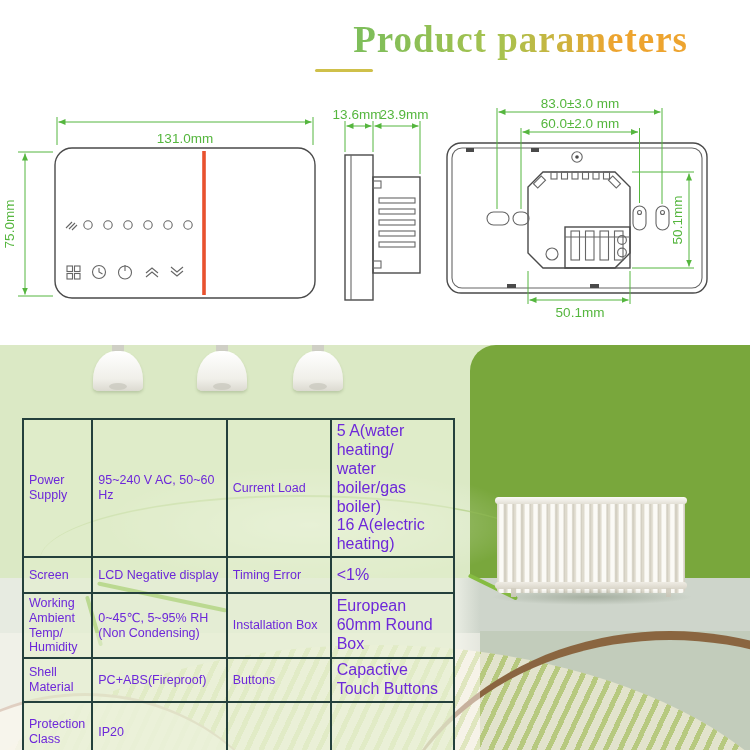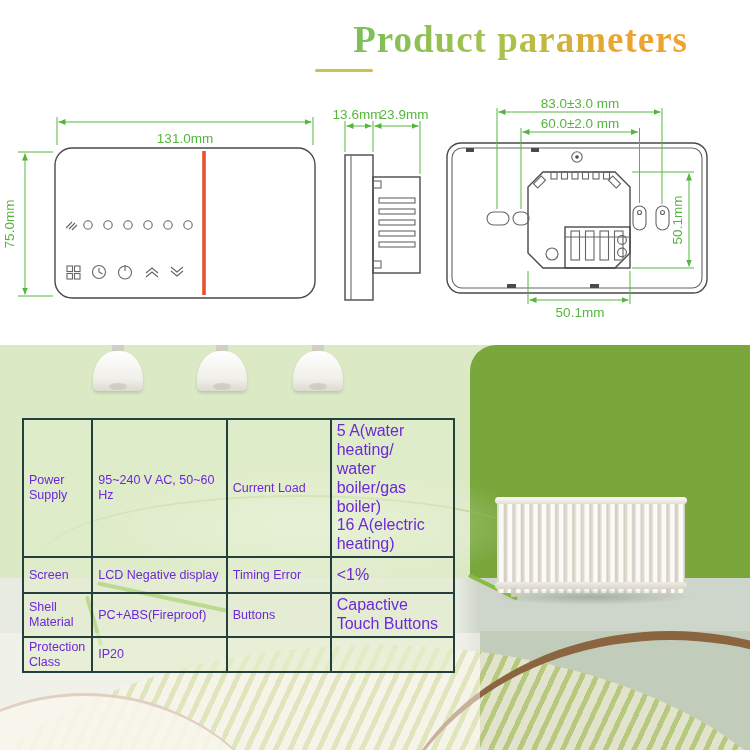--- a/index.html
+++ b/index.html
@@ -299,20 +299,27 @@
 water boiler/gas boiler)
 16 A(electric heating)</td>
           </tr>
           <tr>
             <td class="c1">Screen</td>
             <td class="c2">LCD Negative display</td>
             <td class="c3">Timing Error</td>
             <td class="c4">&lt;1%</td>
           </tr>
           <tr>
+            <td class="c1">Working Ambient Temp/ Humidity</td>
+            <td class="c2">0~45℃,  5~95% RH
+(Non Condensing)</td>
+            <td class="c3">Installation Box</td>
+            <td class="c4">European 60mm Round Box</td>
+          </tr>
+          <tr>
             <td class="c1">Shell Material</td>
             <td class="c2">PC+ABS(Fireproof)</td>
             <td class="c3">Buttons</td>
             <td class="c4">Capactive Touch Buttons</td>
           </tr>
           <tr>
             <td class="c1">Protection Class</td>
             <td class="c2">IP20</td>
             <td class="c3"></td>
             <td class="c4"></td>

